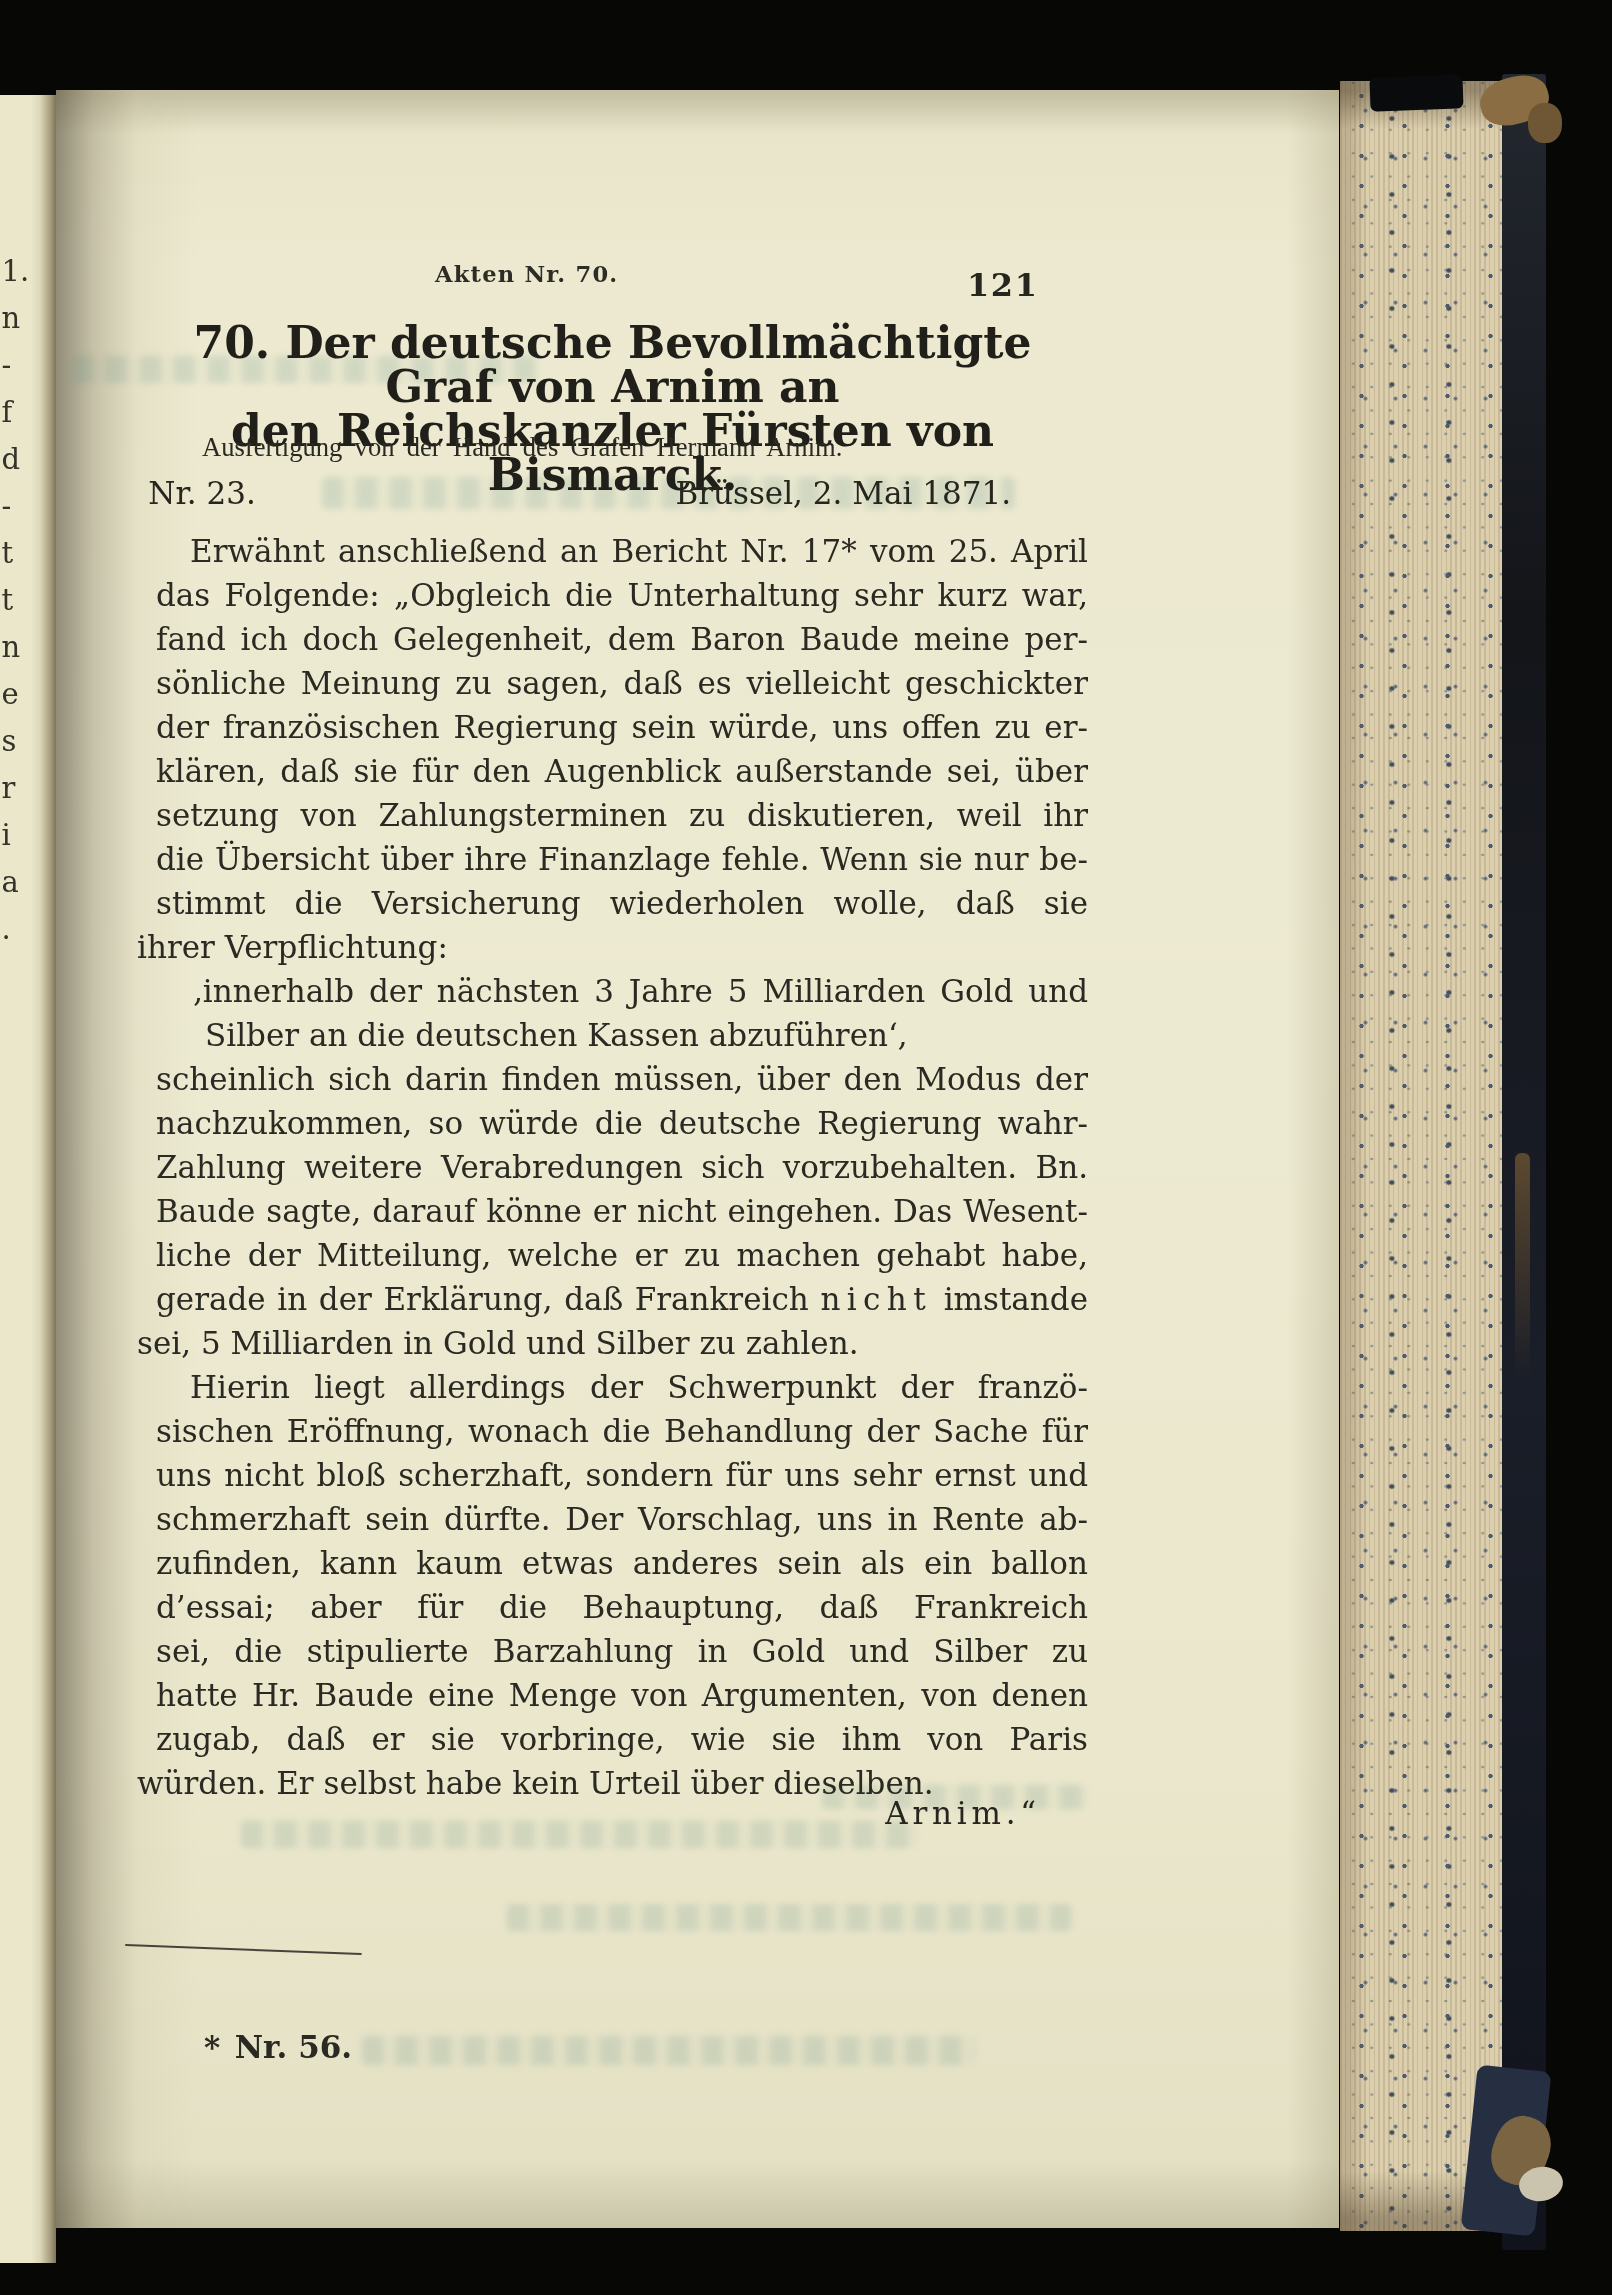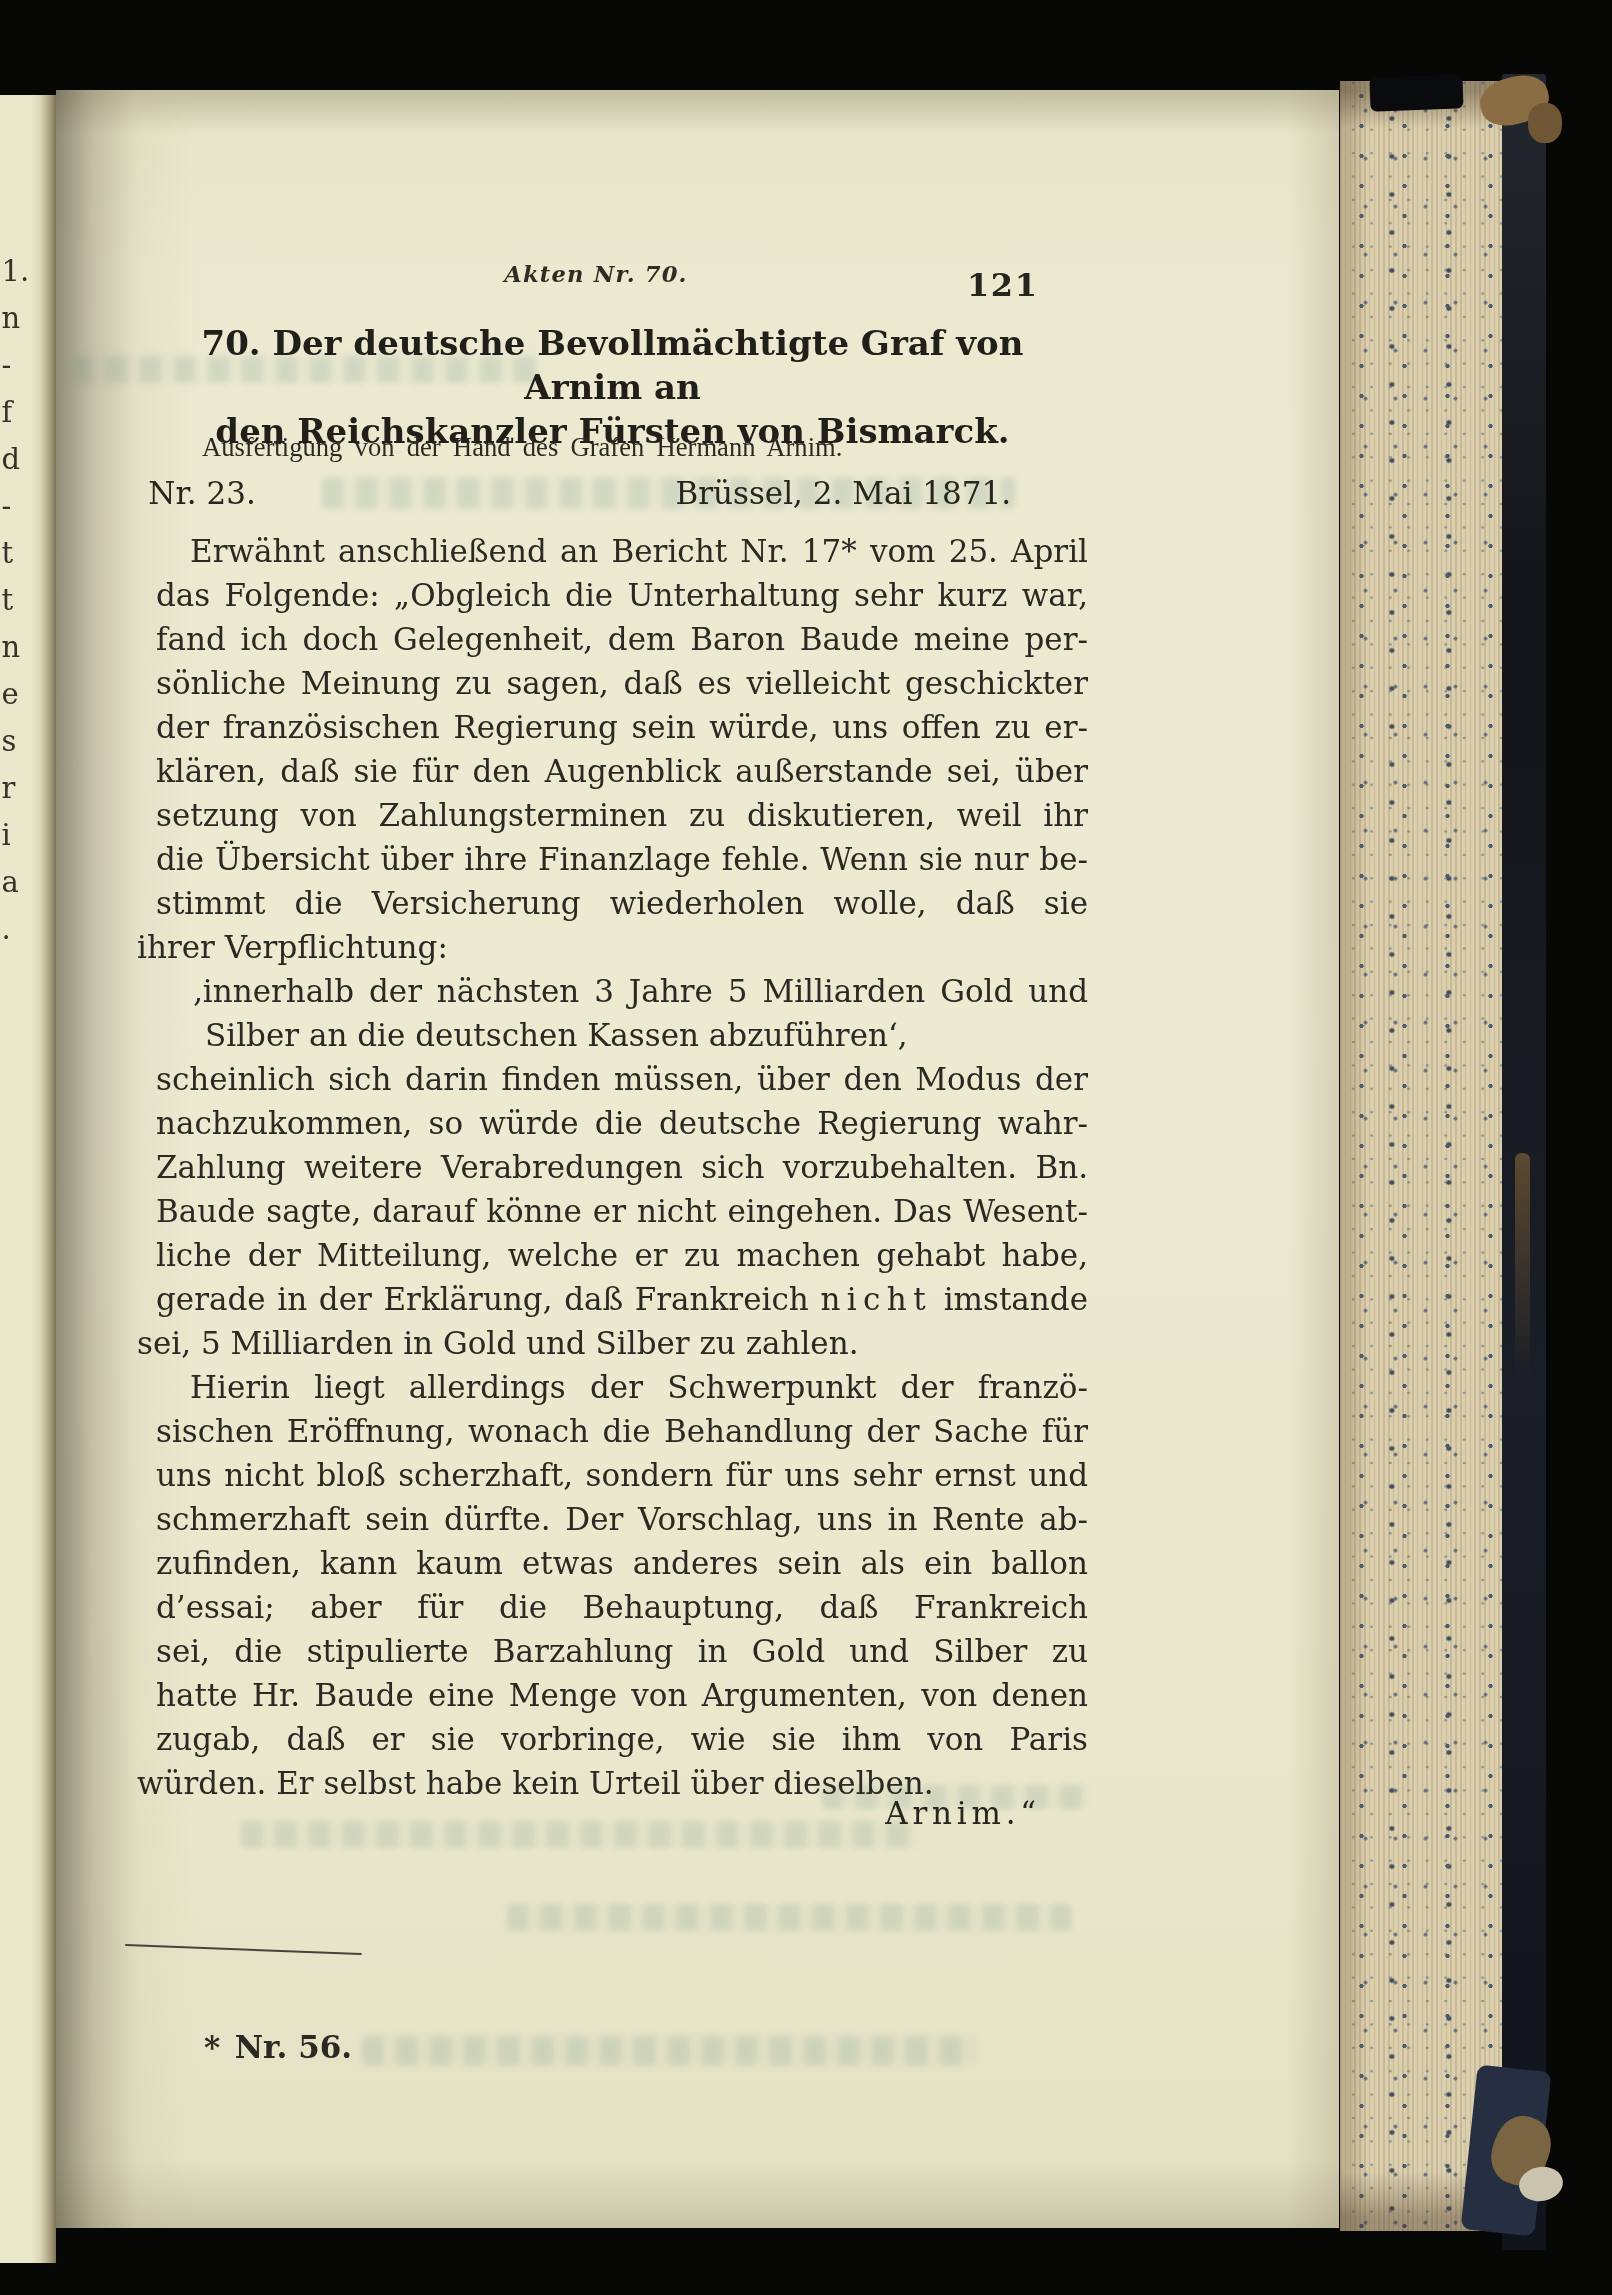--- a/index.html
+++ b/index.html
@@ -24,27 +24,27 @@
 
   .ghost{position:absolute;border-radius:4.8px;filter:blur(3.2px);
     background:repeating-linear-gradient(90deg,rgba(108,150,135,.20) 0 21px,rgba(108,150,135,.04) 21px 34px);}
   .g1{left:16px;top:266px;width:467px;height:27px;}
   .g2{left:266px;top:387px;width:693px;height:32px;}
   .g3{left:185px;top:1731px;width:677px;height:27px;}
   .g4{left:766px;top:1695px;width:266px;height:24px;}
   .g5{left:451px;top:1814px;width:564px;height:27px;}
   .g6{left:306px;top:1946px;width:613px;height:29px;}
 
-  .running-header{position:absolute;left:379px;top:171px;width:322px;text-align:center;
-    font-size:22.6px;font-weight:bold;letter-spacing:1.2px;color:#2e2d25;font-style:italic;}
+  .running-header{position:absolute;left:379px;top:171px;width:322px;
+    font-size:22.6px;font-weight:bold;letter-spacing:1.2px;color:#2e2d25;}
   .pagenum{position:absolute;left:911px;top:176px;font-size:32px;font-weight:bold;
     letter-spacing:1.6px;color:#26251e;}
 
   .title{position:absolute;left:81px;top:231px;width:951px;text-align:center;
-    font-size:34px;font-weight:bold;line-height:44px;color:#201f19;}
+    font-size:44px;font-weight:bold;line-height:44px;color:#201f19;}
 
   .subtitle{position:absolute;left:146px;top:342px;font-size:26.6px;word-spacing:5.6px;color:#2b2a22;font-family:Liberation Serif, serif;}
 
   .docrow{position:absolute;left:81px;top:385px;width:951px;display:flex;
     justify-content:space-between;font-size:31px;padding-right:0;color:#26251e;box-sizing:border-box;}
   .docnum{padding-left:11.3px;text-align:center;}
   .dateline{padding-right:77px;}
 
   .bodytext{position:absolute;left:81px;top:439px;width:951px;font-size:31px;color:#2b2a22;}
   .bline{height:44px;line-height:44px;overflow:hidden;}

